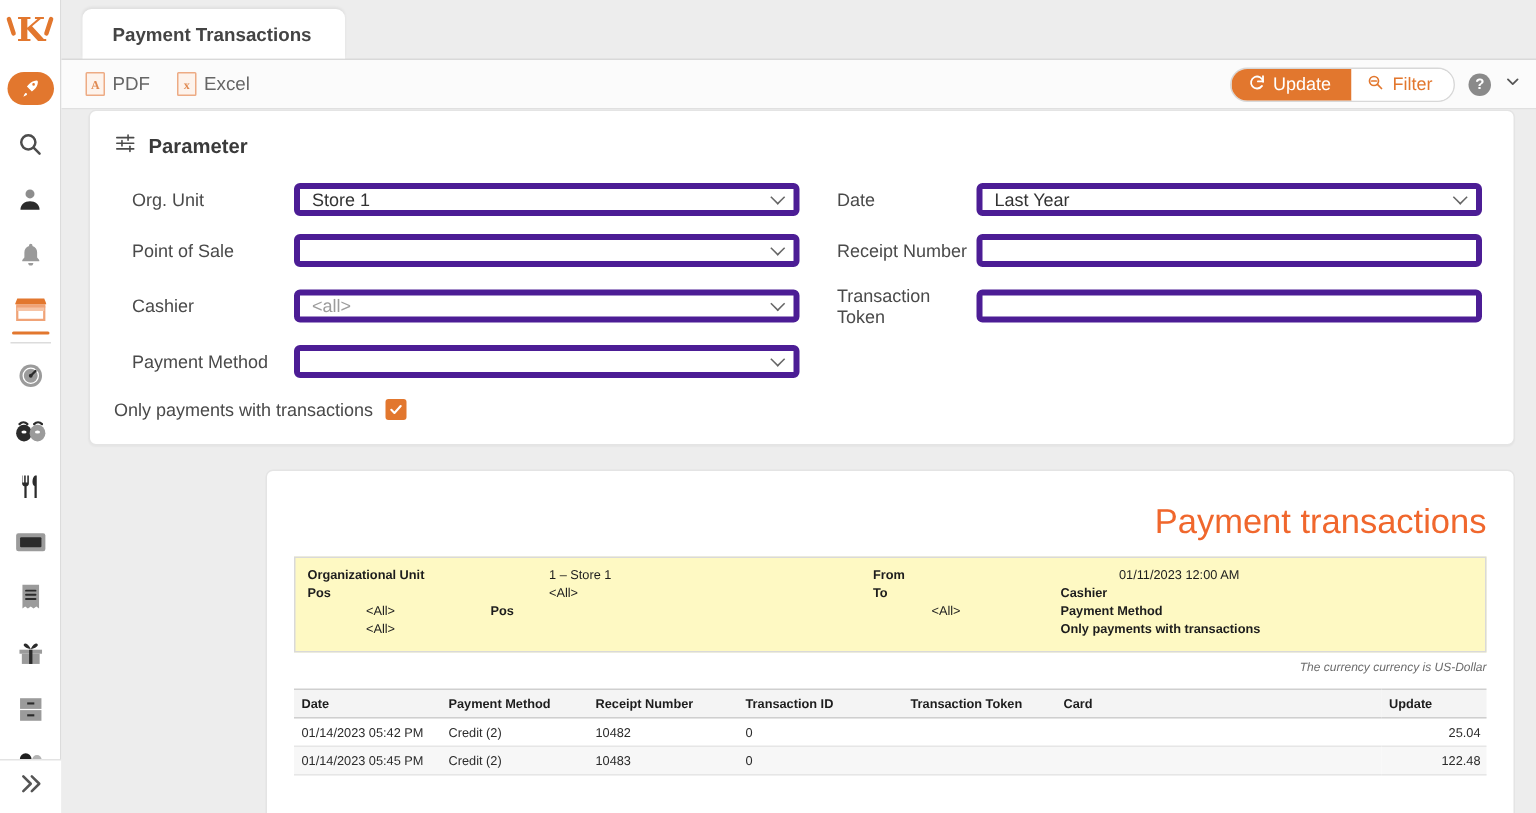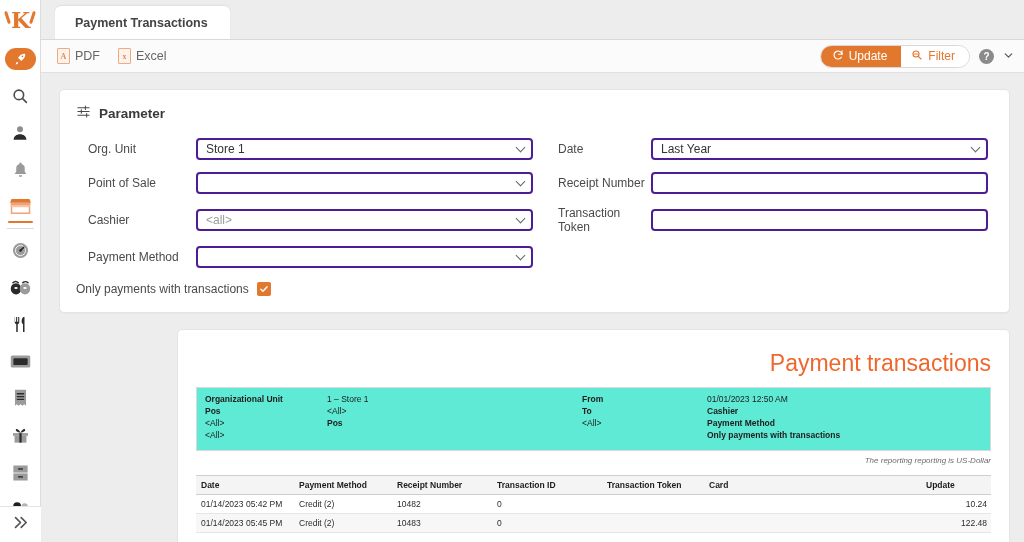--- a/index.html
+++ b/index.html
@@ -127,21 +127,21 @@
   }
   .help-circle {
     width: 15px; height: 15px; border-radius: 50%;
     background: #8a8a8a; color: #fff;
     font-size: 10px; font-weight: bold;
     display: flex; align-items: center; justify-content: center;
   }
 
   
   .content {
-    height: 469px; overflow: hidden; padding: 16px 14px 0 18px;
+    height: 469px; overflow: hidden; padding: 0 14px 0 18px;
     background: #ededed;
   }
 
   
   .param-card {
     background: #fff; border: 1px solid #e4e4e4; border-radius: 5px;
     padding: 14px 16px 16px 16px;
     box-shadow: 0 1px 1px rgba(0,0,0,.03);
   }
   .param-head {
@@ -149,21 +149,21 @@
     font-size: 13.5px; color: #3a3a3a; font-weight: bold;
     margin-bottom: 16px;
   }
   .pgrid {
     display: grid;
     grid-template-columns: 120px 337px 118px 337px;
     row-gap: 12px; align-items: center;
   }
   .plabel { font-size: 12px; color: #4a4a4a; margin-left: 12px; }
   .pfield {
-    height: 22px; border: 2px solid #4c1d95; border-radius: 4px;
+    height: 22px; border: 4px solid #4c1d95; border-radius: 4px;
     background: #fff; font-size: 12px; color: #333;
     display: flex; align-items: center; padding: 0 8px;
     position: relative;
   }
   .pfield.sel { padding-right: 22px; }
   .pfield .chev {
     position: absolute; right: 7px; top: 50%;
     width: 7px; height: 7px; margin-top: -5px;
     border-right: 1.6px solid #666; border-bottom: 1.6px solid #666;
     transform: rotate(45deg);
@@ -185,29 +185,29 @@
     border-radius: 5px 5px 0 0;
     padding: 16px 18px 0 18px;
     height: 400px;
   }
   .report-title {
     text-align: right; font-size: 23px; color: #f0672d;
     font-family: "Liberation Sans", sans-serif;
     margin: 4px 0 10px 0;
   }
   .meta-box {
-    border: 1px solid #d9d9d9; background: #5eead4;
+    border: 1px solid #d9d9d9; background: #fef9c3;
     padding: 6px 8px 8px 8px;
   }
   .meta-grid {
     display: grid; grid-template-columns: 122px 255px 125px 1fr;
     row-gap: 2px;
   }
   .mk { font-size: 8.5px; font-weight: bold; color: #1d1d1d; }
-  .mv { font-size: 8.5px; color: #1d1d1d; }
+  .mv { font-size: 8.5px; color: #1d1d1d; margin-left: 39px; }
   .currency-note {
     text-align: right; font-size: 8px; color: #6c6c6c;
     font-style: italic; margin: 5px 0 10px 0;
   }
 
   
   table.dt { width: 100%; border-collapse: collapse; }
   table.dt th {
     font-size: 8.5px; color: #1d1d1d; font-weight: bold;
     text-align: left; padding: 4px 4px 4px 5px;
@@ -496,21 +496,21 @@
       </div>
 
       <div class="report-card">
         <div class="report-title">Payment transactions</div>
 
         <div class="meta-box">
           <div class="meta-grid">
             <div class="mk">Organizational Unit</div>
             <div class="mv">1 – Store 1</div>
             <div class="mk">From</div>
-            <div class="mv">01/01/2023 12:50 AM</div>
+            <div class="mv">01/11/2023 12:00 AM</div>
 
             <div class="mk">Pos</div>
             <div class="mv">&lt;All&gt;</div>
             <div class="mk">To</div>
 
             <div class="mk">Cashier</div>
             <div class="mv">&lt;All&gt;</div>
             <div class="mk">Pos</div>
             <div class="mv">&lt;All&gt;</div>
 
@@ -519,21 +519,21 @@
             <div class="mk"></div>
             <div class="mv"></div>
 
             <div class="mk">Only payments with transactions</div>
             <div class="mv"></div>
             <div class="mk"></div>
             <div class="mv"></div>
           </div>
         </div>
 
-        <div class="currency-note">The reporting reporting is US-Dollar</div>
+        <div class="currency-note">The currency currency is US-Dollar</div>
 
         <table class="dt">
           <thead>
             <tr>
               <th style="width:98px">Date</th>
               <th style="width:98px">Payment Method</th>
               <th style="width:100px">Receipt Number</th>
               <th style="width:110px">Transaction ID</th>
               <th style="width:102px">Transaction Token</th>
               <th>Card</th>
@@ -541,21 +541,21 @@
             </tr>
           </thead>
           <tbody>
             <tr>
               <td>01/14/2023 05:42 PM</td>
               <td class="c-or">Credit (2)</td>
               <td class="c-or">10482</td>
               <td>0</td>
               <td></td>
               <td></td>
-              <td class="right-al">10.24</td>
+              <td class="right-al">25.04</td>
             </tr>
             <tr class="alt">
               <td>01/14/2023 05:45 PM</td>
               <td class="c-or">Credit (2)</td>
               <td class="c-or">10483</td>
               <td>0</td>
               <td></td>
               <td></td>
               <td class="right-al">122.48</td>
             </tr>

